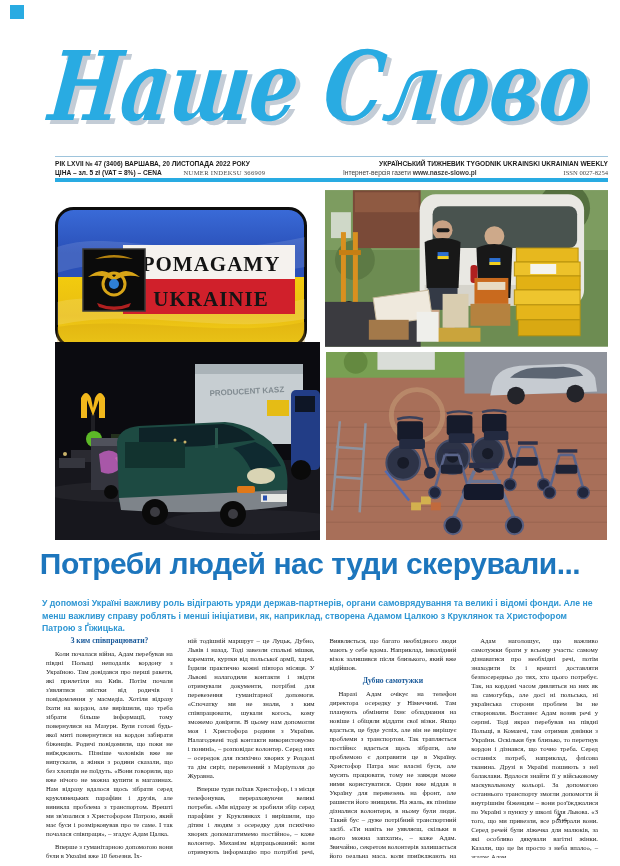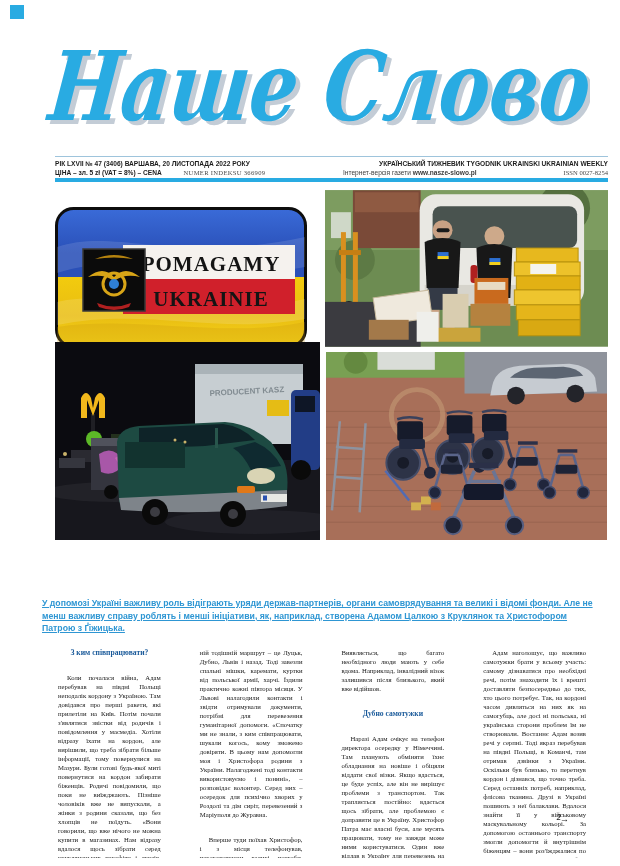--- a/index.html
+++ b/index.html
@@ -34,28 +34,28 @@
   .ph-night{left:55px;top:342px;width:265px;height:198px;}
   .ph-wheelchairs{left:325px;top:352px;width:283px;height:188px;}
   .headline{
     position:absolute;left:20px;top:547px;width:580px;text-align:center;
     font-family:"Liberation Sans","DejaVu Sans",sans-serif;font-weight:bold;
     font-size:30px;line-height:34px;color:var(--headline-blue);letter-spacing:-.5px;
   }
   .lead{
     position:absolute;left:42px;top:597px;width:560px;
     font-family:"Liberation Sans","DejaVu Sans",sans-serif;font-weight:bold;
-    font-size:8.7px;line-height:12.5px;color:var(--lead-blue);text-align:left;text-decoration:underline;
+    font-size:8.7px;line-height:12.5px;color:var(--lead-blue);text-align:left;
   }
   .columns{
     position:absolute;left:42px;top:632px;width:560px;height:226px;
     display:flex;gap:7px;overflow:hidden;
   }
   .col{flex:1 1 0;font-size:6.7px;line-height:9px;text-align:justify;color:#191919;overflow:hidden;}
-  .col p{margin:16px;font-family:Liberation Serif, serif;}
+  .col p{margin:4px;font-family:Liberation Serif, serif;}
   .col p.indent{text-indent:9px;}
   .col p + p{margin-top:0;}
   .col-heading{
     font-weight:bold;text-align:center;color:var(--section-blue);
     font-size:7.6px;margin:2px 0 4px 0;text-indent:0;
   }
   .col3-heading{margin-top:6px;}
   .continuation{
     position:absolute;right:50px;top:812px;font-size:8.5px;font-style:italic;font-weight:bold;color:#222;
   }
@@ -301,20 +301,21 @@
         <path d="M0 0 L-16 36 M14 0 L30 36 M-4 8 L20 8" stroke="#6a7494" stroke-width="2.6" fill="none"></path>
         <rect x="-8" y="10" width="30" height="12" rx="3" fill="#14192b"></rect>
         <circle cx="-16" cy="41" r="6.5" fill="#1d2234" stroke="#555e80" stroke-width="1.5"></circle>
         <circle cx="30" cy="41" r="6.5" fill="#1d2234" stroke="#555e80" stroke-width="1.5"></circle>
         <path d="M-4 -4 L18 -4" stroke="#2b3048" stroke-width="4" fill="none"></path>
       </g>
       <path d="M60 120 L84 150" stroke="#3d6bc9" stroke-width="2.5" opacity="0.8"></path>
     </svg>
   </div>
 
+  <div class="headline">Потреби людей нас туди скерували...</div>
 
   <div class="lead">У допомозі Україні важливу роль відіграють уряди держав-партнерів, органи самоврядування та великі і відомі фонди. Але не менш важливу справу роблять і менші ініціативи, як, наприклад, створена Адамом Цалкою з Круклянок та Христофором Патрою з Ґіжицька.</div>
 
   <div class="columns">
     <div class="col">
       <p class="col-heading">З ким співпрацювати?</p>
       <p class="indent">Коли почалася війна, Адам перебував на півдні Польщі неподалік кордону з Україною. Там довідався про перші ракети, які прилетіли на Київ. Потім почали з'являтися звістки від родичів і повідомлення у масмедіа. Хотіли відразу їхати на кордон, але вирішили, що треба зібрати більше інформації, тому повернулися на Мазури. Були готові будь-якої миті повернутися на кордон забирати біженців. Родичі повідомили, що поки не виїжджають. Пізніше чоловіків вже не випускали, а жінки з родини сказали, що без хлопців не поїдуть. «Вони говорили, що вже нічого не можна купити в магазинах. Нам відразу вдалося щось зібрати серед круклянецьких парафіян і друзів, але виникла проблема з транспортом. Врешті ми зв'язалися з Христофором Патрою, який має буси і розмірковував про те саме. І так почалася співпраця», – згадує Адам Цалка.</p>
       <p class="indent">Вперше з гуманітарною допомогою вони були в Україні вже 10 березня. Їх-</p>
     </div>
     <div class="col">

